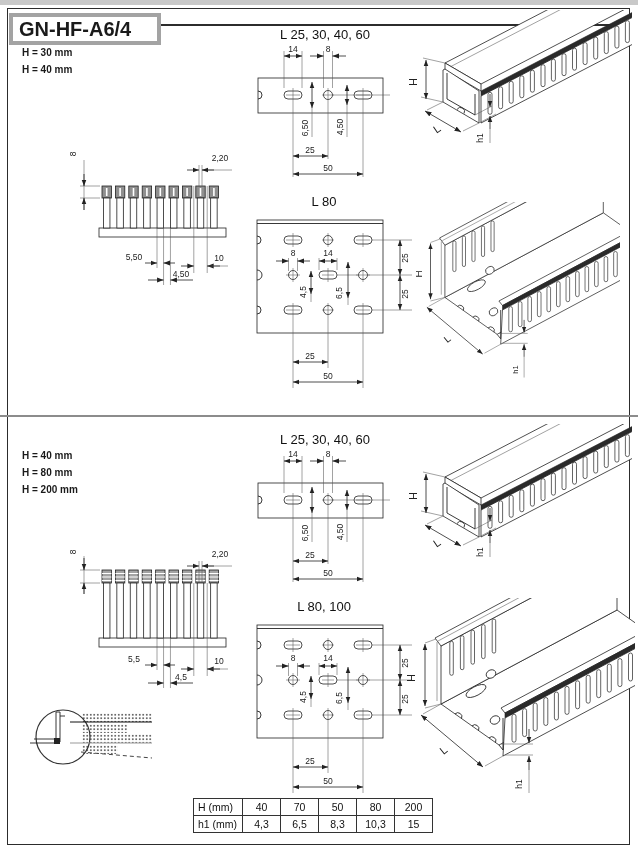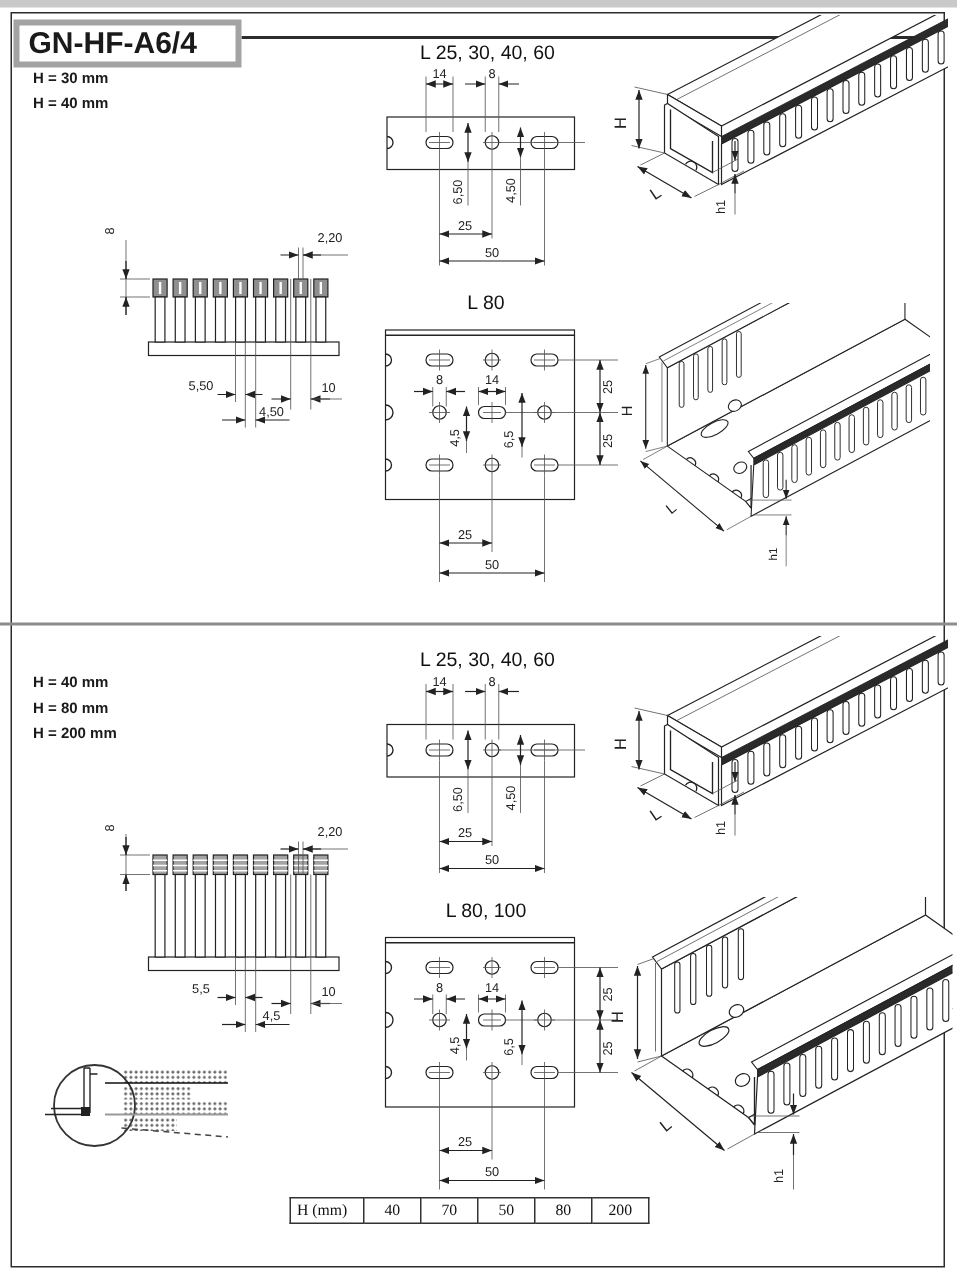--- a/index.html
+++ b/index.html
@@ -22,21 +22,21 @@
   .ln{stroke:#222;stroke-width:.9;fill:none;}
   .thin{stroke:#555;stroke-width:.55;fill:none;}
   .dml{stroke:#222;stroke-width:.8;fill:none;}
   .slot{fill:#fff;stroke:#222;stroke-width:.7;}
   .dots{position:absolute;background-image:radial-gradient(#6a6a6a .8px,transparent 1.1px);
         background-size:3.5px 3.5px;}
   #note{font-size:11px;letter-spacing:-0.3px;color:#222;}
   table.h1t{border-collapse:collapse;font-size:10.5px;color:#111;}
   table.h1t td{border:1px solid #333;text-align:center;width:33px;height:16px;padding:0 2px;}
   table.h1t td.lbl{width:42px;text-align:left;padding-left:4px;}
-  table.h1t{border:1.5px solid #333;font-family:Liberation Serif, serif;}
+  table.h1t{border:1.5px solid #333;}
 </style>
 </head>
 <body>
 
 <div id="page">
 
   <svg style="position:absolute;width:0;height:0" aria-hidden="true">
     <defs>
       <marker id="ah" viewBox="0 0 10 10" refX="9" refY="5" markerWidth="9" markerHeight="9" orient="auto-start-reverse">
         <path d="M0,1.6 L9,5 L0,8.4 z" fill="#222"></path>
@@ -358,16 +358,24 @@
   <table class="h1t abs" style="left:193px;top:798px">
     <tbody>
         <tr>
       <td class="lbl">H (mm)</td>
       <td>40</td>
       <td>70</td>
       <td>50</td>
       <td>80</td>
       <td>200</td>
     </tr>
+    <tr>
+      <td class="lbl">h1 (mm)</td>
+      <td>4,3</td>
+      <td>6,5</td>
+      <td>8,3</td>
+      <td>10,3</td>
+      <td>15</td>
+    </tr>
   </tbody>
     </table>
 
 </div>
 
 </body></html>

